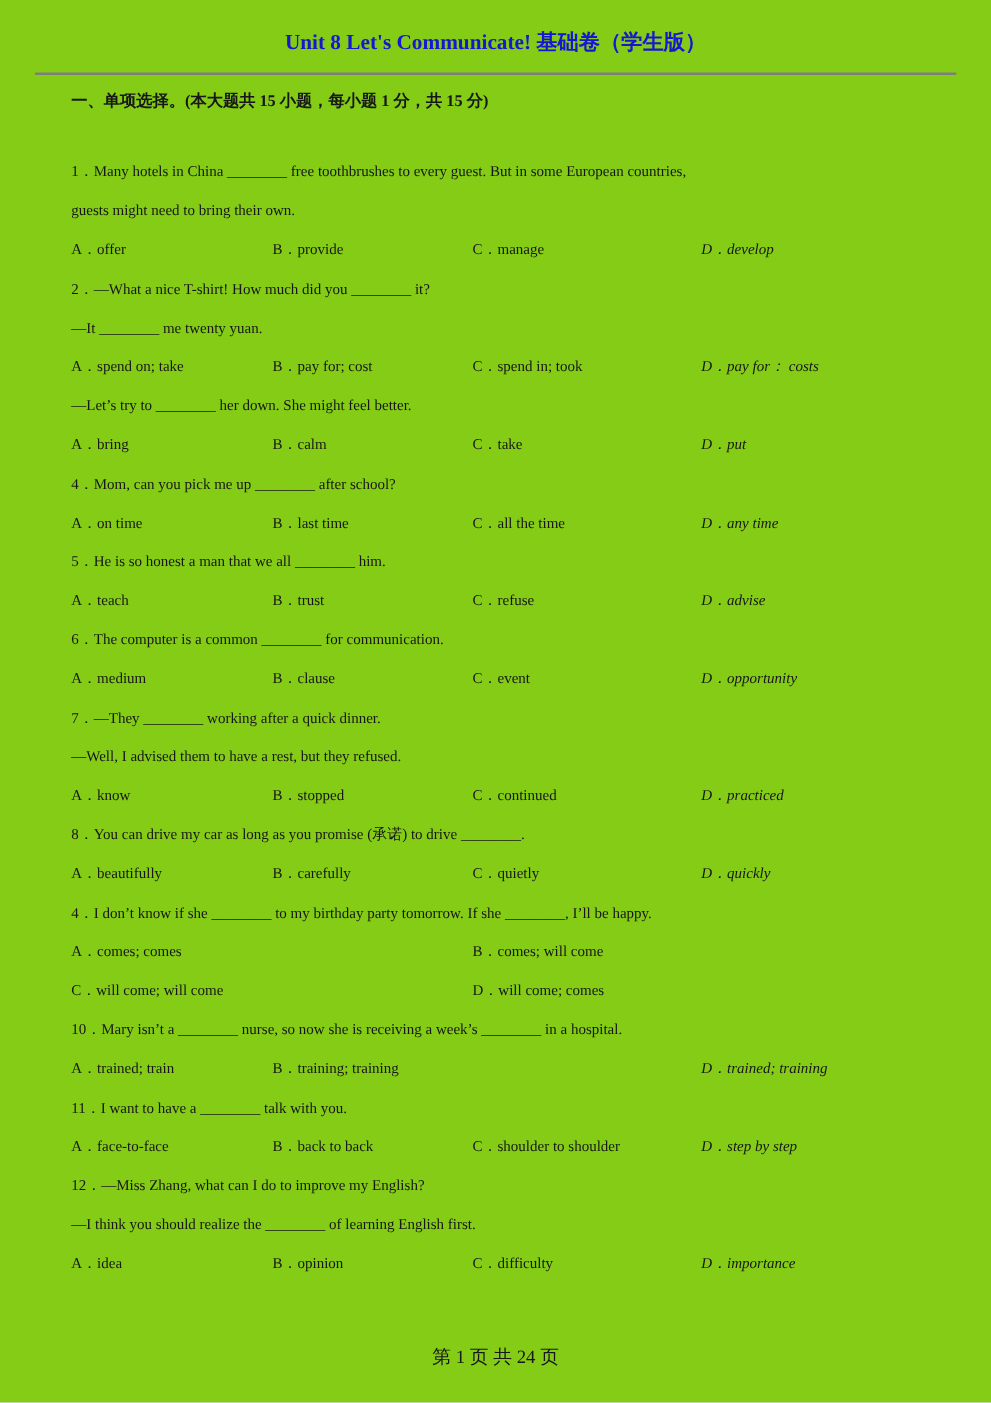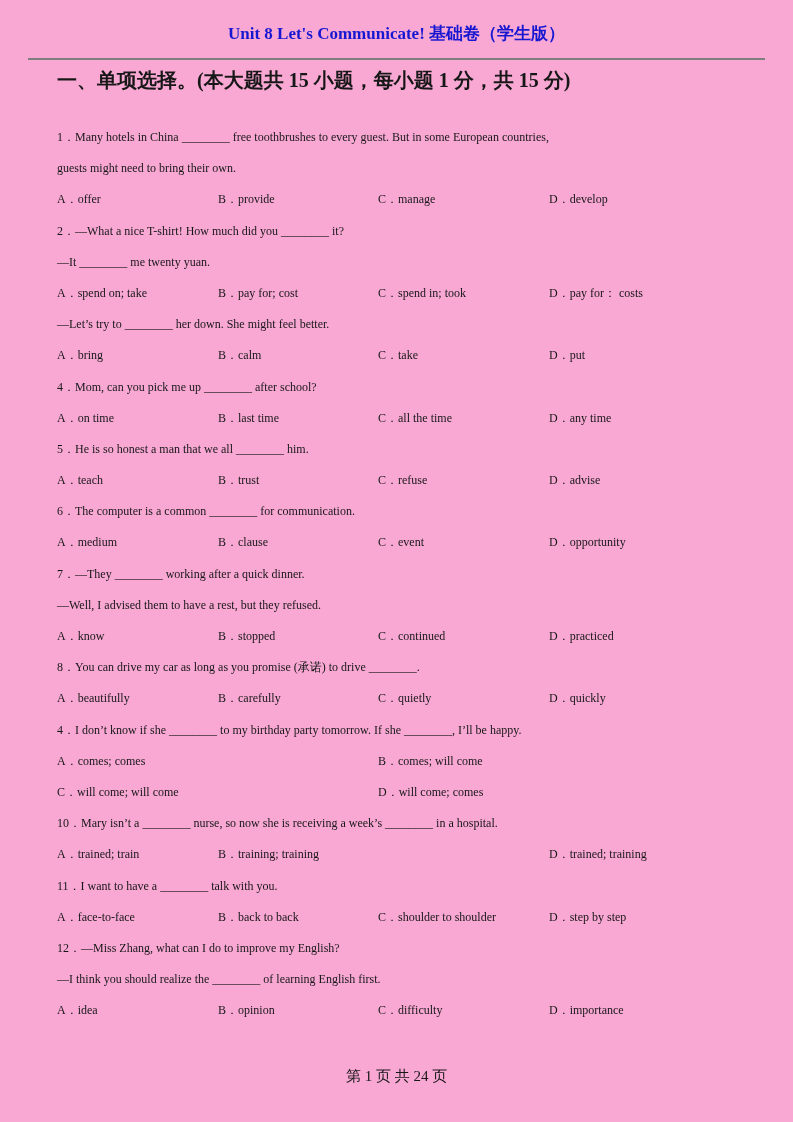--- a/index.html
+++ b/index.html
@@ -1,50 +1,50 @@
 <!DOCTYPE html>
 <html><head>
 <meta charset="utf-8">
 <style>
   html,body { margin:0; padding:0; background:#e8e8e8; }
   .page {
-    width:793px; height:1122px; margin:0 auto; background:#f9a8d4;
+    width:793px; height:1122px; margin:0 auto; background:#84cc16;
     position:relative; overflow:hidden;
     font-family:"Liberation Serif","DejaVu Serif",serif;
     color:#171717;
   }
   .page-title {
     margin:0; padding-top:22px; text-align:center;
     font-size:17px; font-weight:bold; line-height:24px;
   }
   .title-rule {
     border:none; height:0;
     border-top:2px solid #7e7e7e;
     margin:12px 28px 0 28px;
   }
   .exam-info {
     margin:5px 0 0 0; text-align:center;
     font-size:16px; line-height:24px;
   }
   .section-heading {
     margin:8px 36px 0 57px; font-weight:bold;
-    font-size:20px; line-height:25px;
+    font-size:13px; line-height:25px;
   }
   .body { position:absolute; top:122px; left:57px; right:36px; }
   .line {
     margin:0; height:31.2px; line-height:31.2px;
     font-size:12px; white-space:nowrap; position:relative;
   }
   .opt { position:absolute; top:0; white-space:pre; }
   .c1 { left:0; }
   .c2 { left:161px; }
   .c3 { left:321px; }
-  .c4 { left:492px; }
+  .c4 { left:504px;font-style:italic; }
   .footer {
-    position:absolute; bottom:36px; left:0; right:0;
+    position:absolute; bottom:26px; left:0; right:0;
     text-align:center; font-size:15px; line-height:20px;
   }
 </style>
 </head>
 <body>
 
 <div class="page">
 
   <h1 class="page-title" style="color: rgb(23, 23, 210);">Unit 8 Let's Communicate! 基础卷（学生版）</h1>
   <hr class="title-rule">

